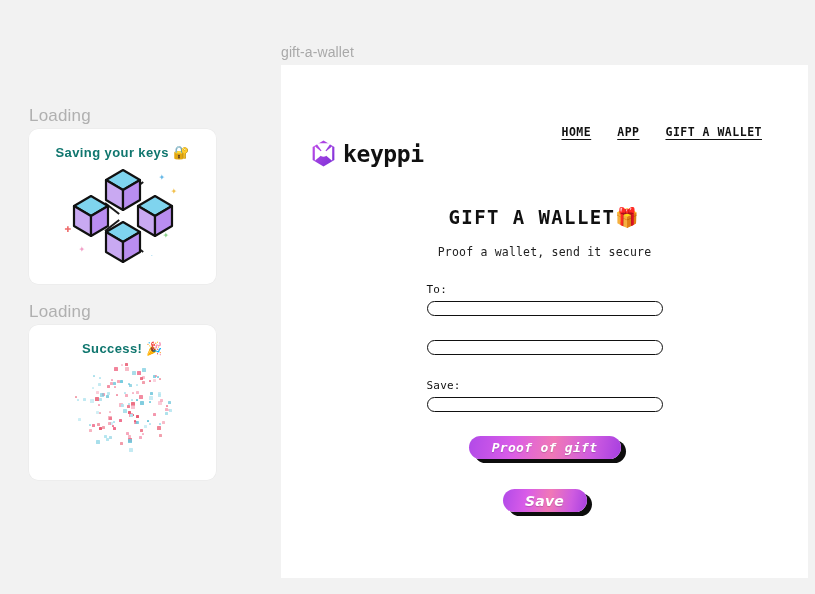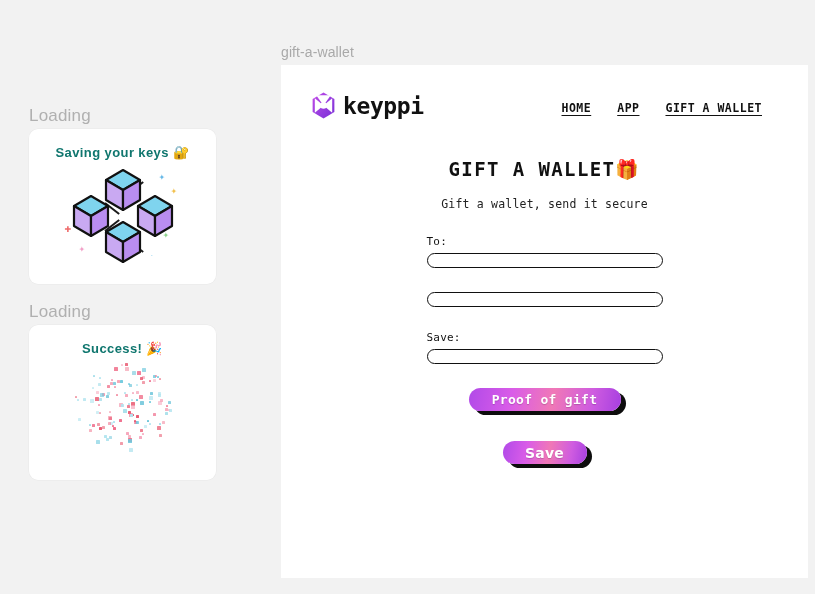--- a/index.html
+++ b/index.html
@@ -135,20 +135,21 @@
   
   .site-header {
     display: flex;
     align-items: center;
     padding: 26px 28px 0 28px;
   }
   .brand {
     display: flex;
     align-items: center;
     gap: 5px;
+    margin-top: 48px;
   }
   .brand-mark { width: 29px; height: 29px; display: block; }
   .brand-name {
     font-family: "DejaVu Sans Mono", "Liberation Mono", monospace;
     font-size: 23px;
     font-weight: bold;
     color: #111;
     letter-spacing: -0.4px;
   }
 
@@ -226,20 +227,21 @@
   .gbtn {
     position: relative;
     display: inline-block;
     border: none;
     border-radius: 20px;
     color: #ffffff;
     cursor: pointer;
     background: linear-gradient(100deg, #b14ae8 0%, #d95ce8 28%, #f078b6 55%, #cf5ce0 80%, #a63fe0 100%);
     box-shadow: 5px 4px 0 #0d0d0d;
     font-weight: bold;
+    font-style: italic;
   }
   .gbtn.proof {
     width: 152px;
     height: 23px;
     font-family: "DejaVu Sans Mono", "Liberation Mono", monospace;
     font-size: 13px;
     letter-spacing: 0.3px;
     text-shadow: 0 1px 1px rgba(0,0,0,0.18);
   }
   .gbtn.save {
@@ -465,21 +467,21 @@
 
         <div class="site-nav">
           <span class="nav-link">HOME</span>
           <span class="nav-link">APP</span>
           <span class="nav-link">GIFT A WALLET</span>
         </div>
       </div>
 
       <div class="hero">
         <div class="hero-title">GIFT A WALLET🎁</div>
-        <div class="hero-sub">Gift a wallet, send it secure</div>
+        <div class="hero-sub">Proof a wallet, send it secure</div>
       </div>
 
       <div class="form">
 
         <div class="field">
           <div class="field-label">To:</div>
           <input class="field-input" type="text" placeholder="" style="">
         </div>
 
         <div class="field">

